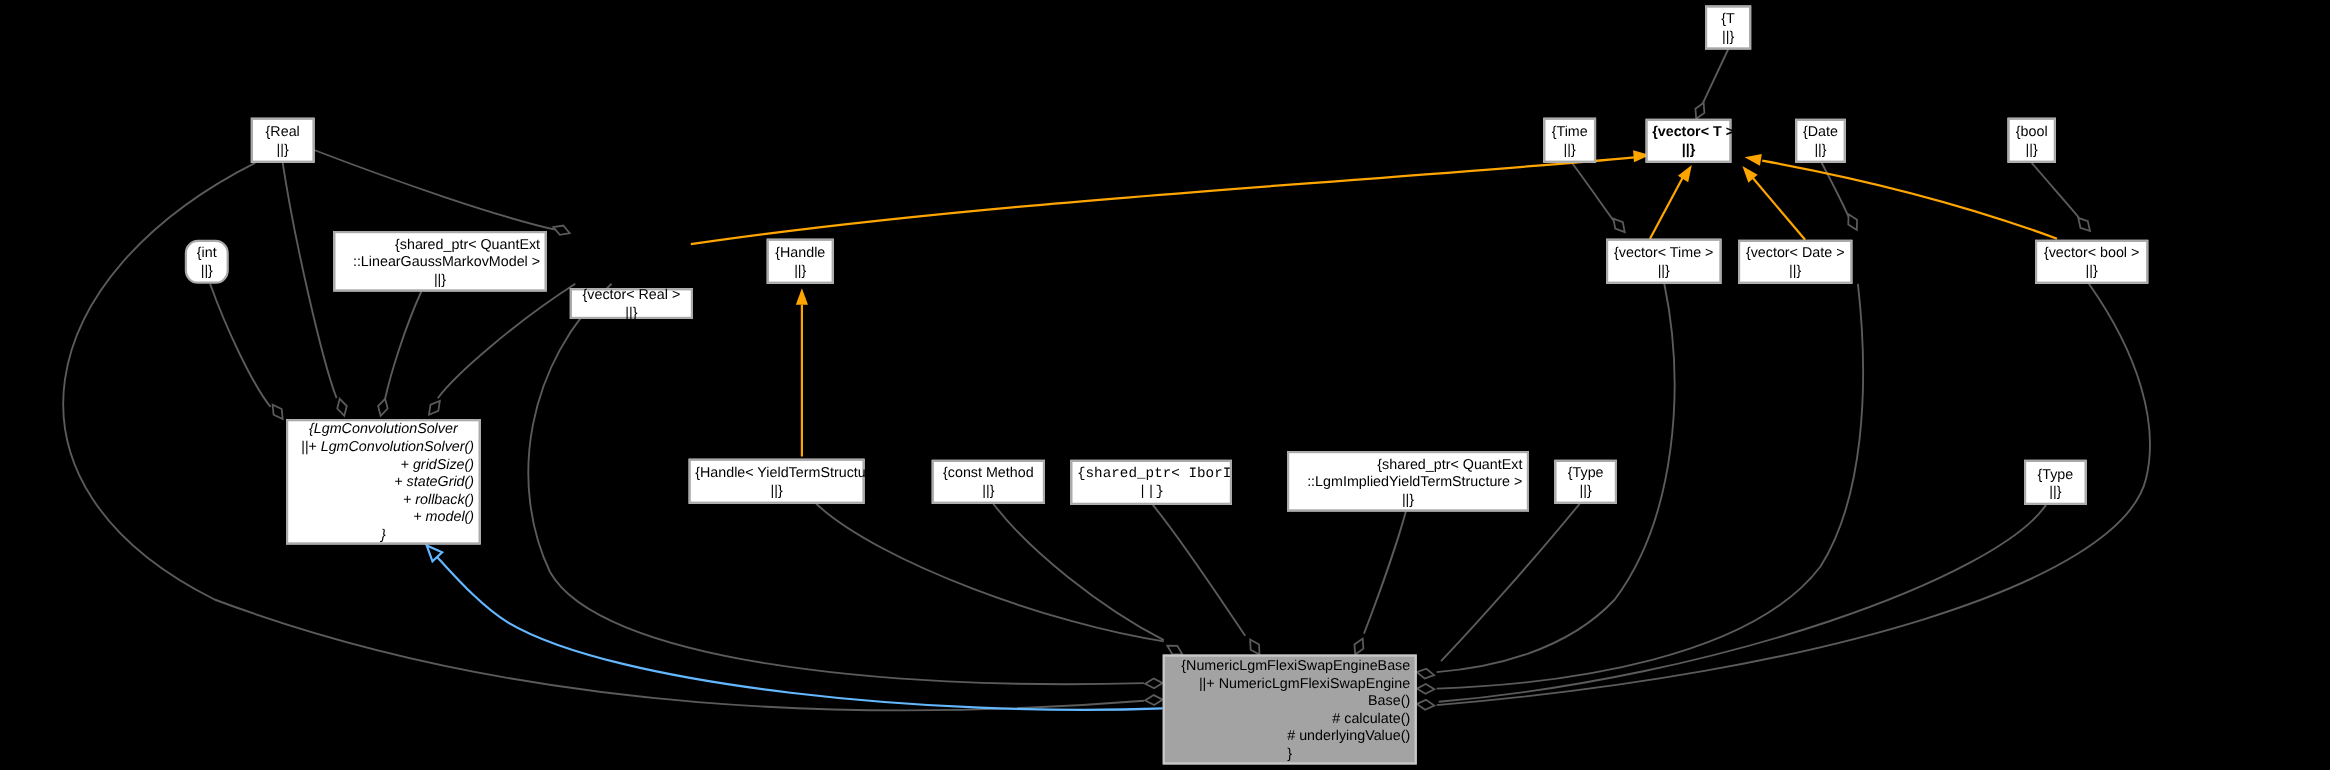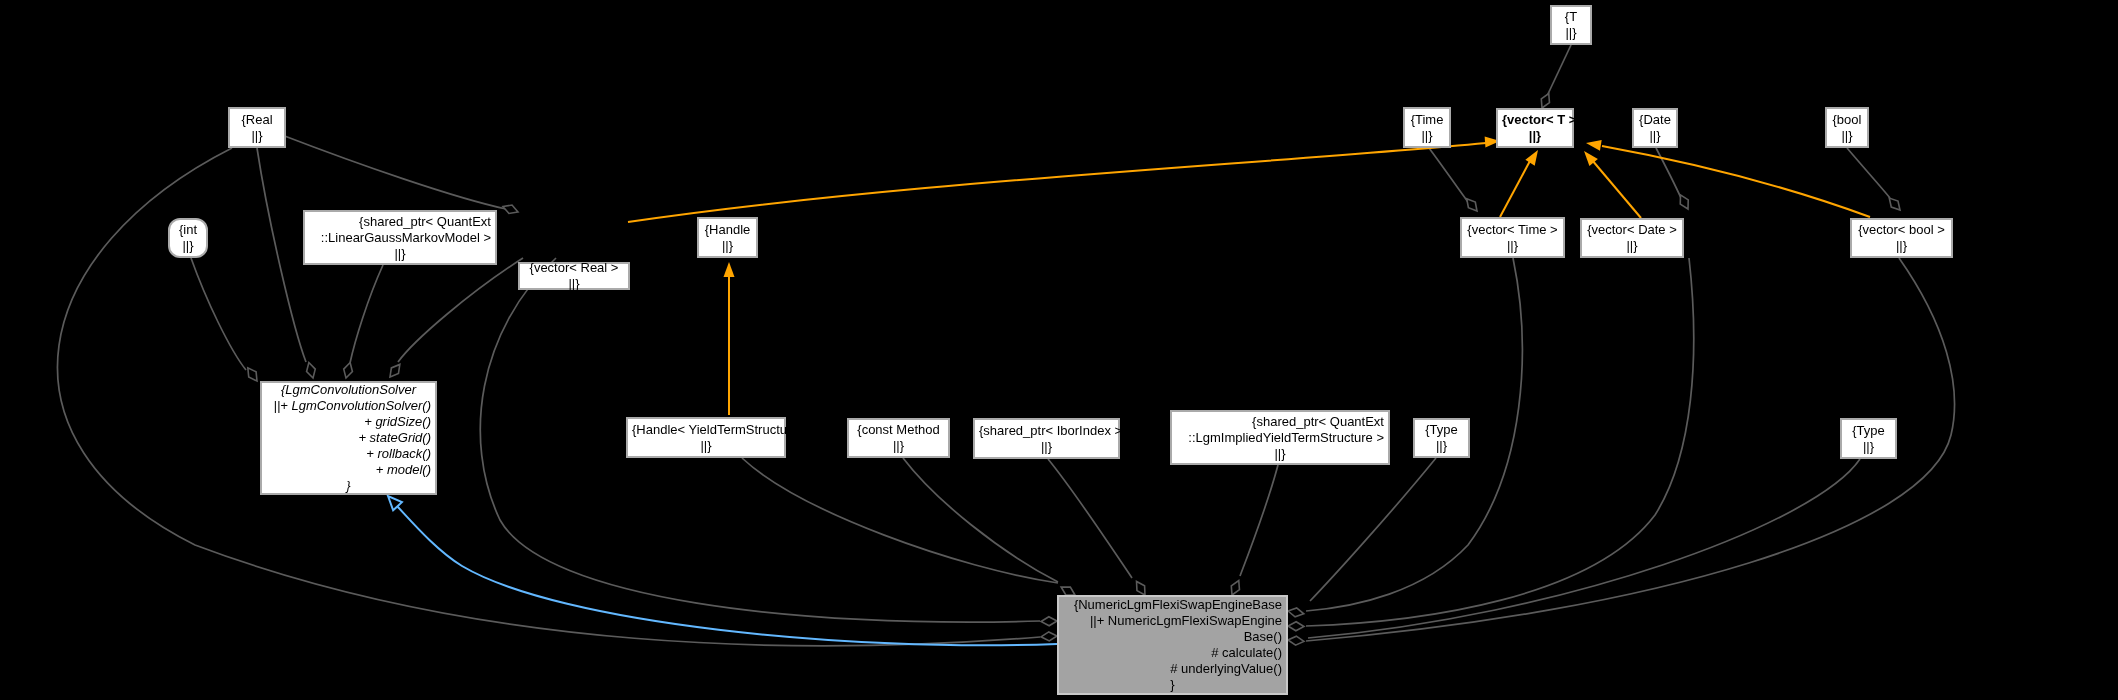--- a/index.html
+++ b/index.html
@@ -195,21 +195,21 @@
       <span class="ln">}</span>
     </div>
     <div class="node" style="left: 626px; top: 417px; width: 160px; height: 41px;">
       <span class="ln">{Handle&lt; YieldTermStructure &gt;</span>
       <span class="ln">||}</span>
     </div>
     <div class="node" style="left: 847px; top: 418px; width: 103px; height: 40px;">
       <span class="ln">{const Method</span>
       <span class="ln">||}</span>
     </div>
-    <div class="node" style="left: 973px; top: 418px; width: 147px; height: 41px;">
+    <div class="node" style="left: 973px; top: 418px; width: 147px; height: 41px; font-family: Liberation Mono, monospace;">
       <span class="ln">{shared_ptr&lt; IborIndex &gt;</span>
       <span class="ln">||}</span>
     </div>
     <div class="node" style="left: 1170px; top: 410px; width: 220px; height: 55px;">
       <span class="ln left">{shared_ptr&lt; QuantExt</span>
       <span class="ln left">::LgmImpliedYieldTermStructure &gt;</span>
       <span class="ln">||}</span>
     </div>
     <div class="node" style="left: 1413px; top: 418px; width: 57px; height: 40px;">
       <span class="ln">{Type</span>

